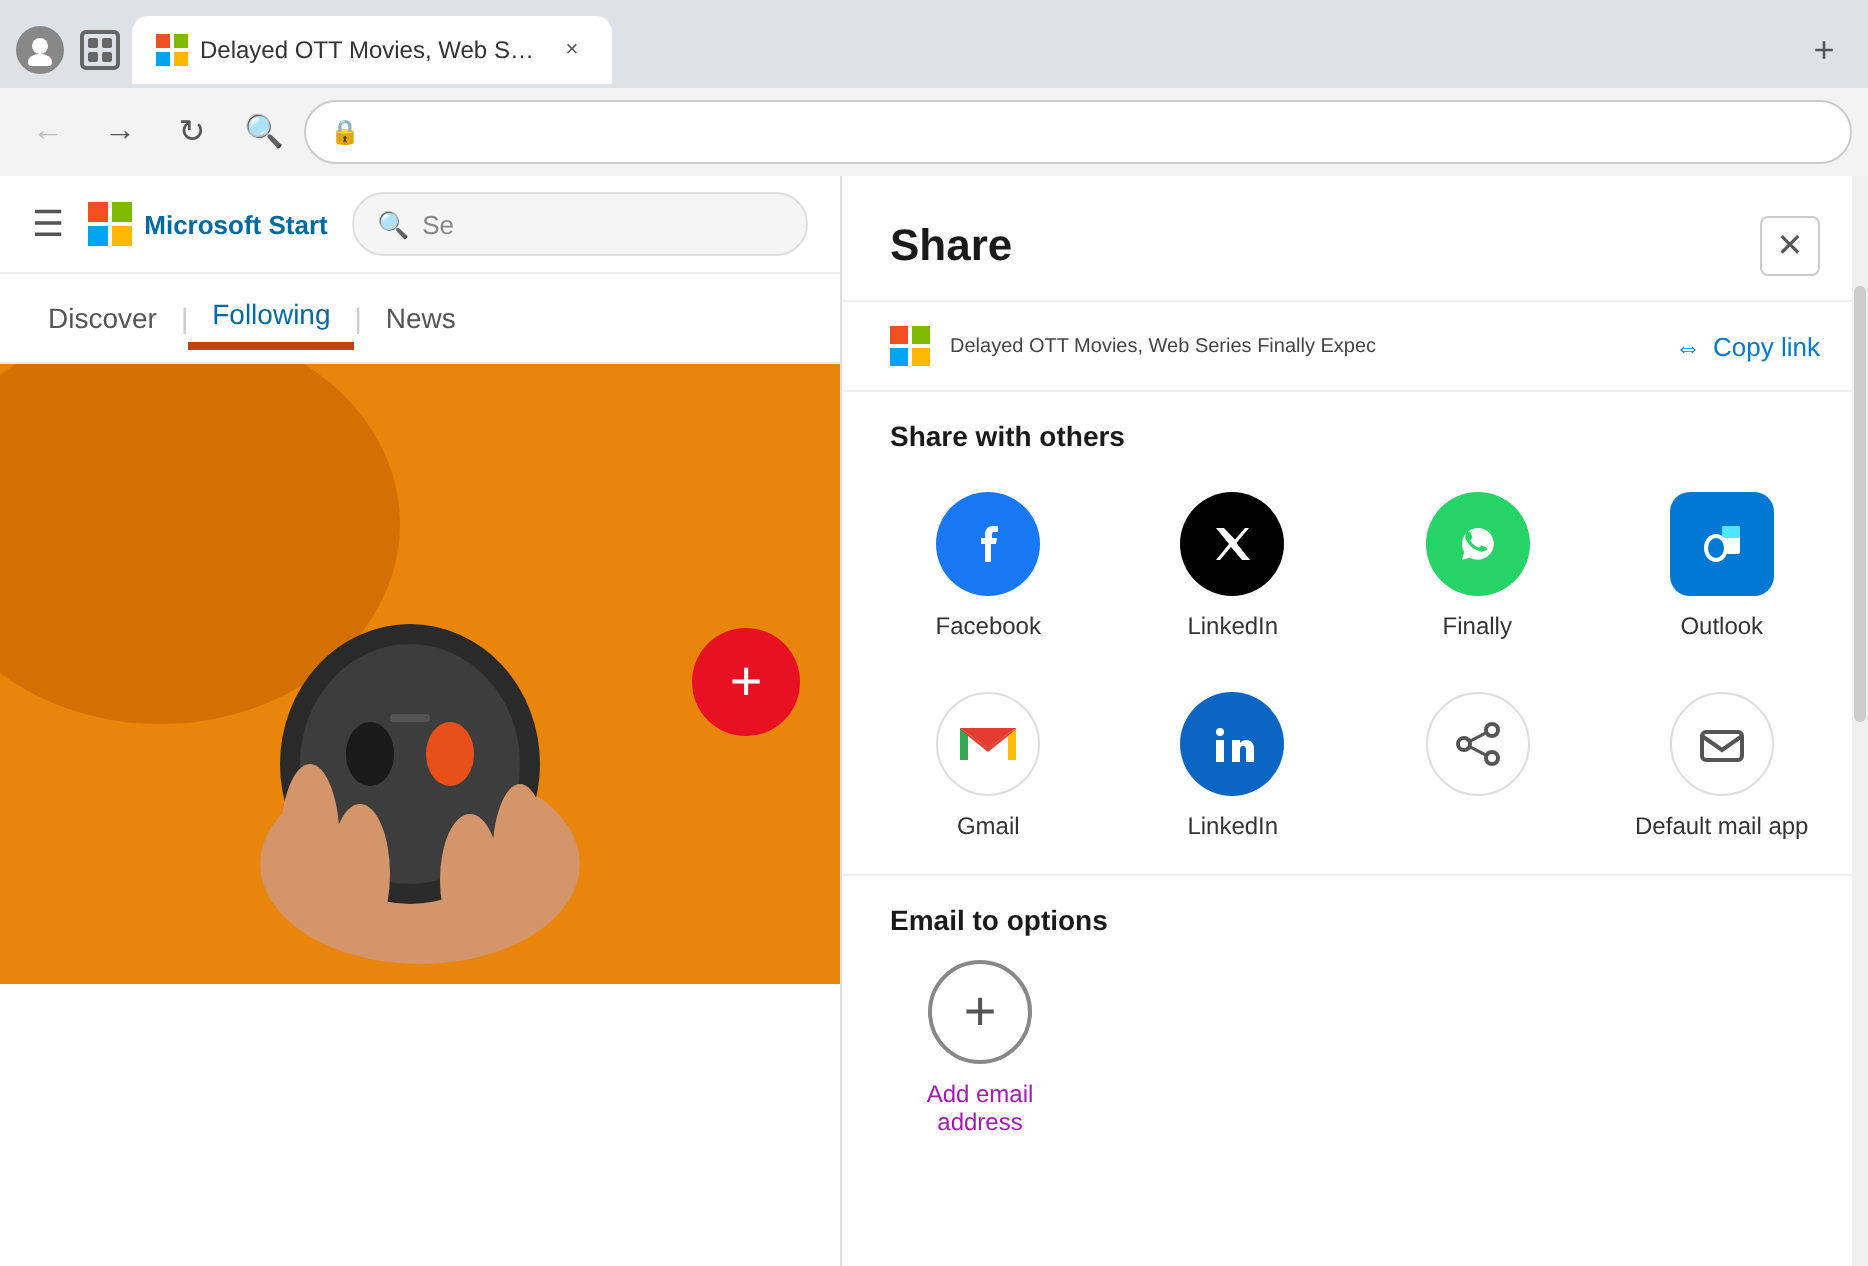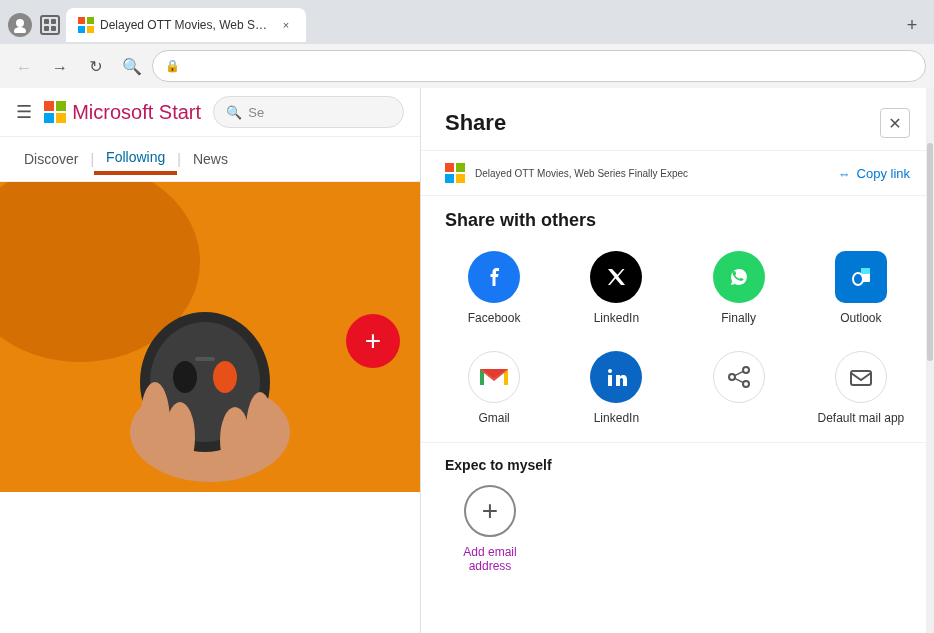--- a/index.html
+++ b/index.html
@@ -119,21 +119,21 @@
       display: flex;
       align-items: center;
       padding: 8px 16px;
       gap: 12px;
       border-bottom: 1px solid #eee;
     }
     .hamburger { font-size: 18px; color: #555; cursor: pointer; }
     .msn-logo-area {
       display: flex; align-items: center; gap: 6px;
     }
-    .msn-brand { font-size: 20px; color: #be185d; font-weight: 400; }
+    .msn-brand { font-size: 13px; color: #0369a1; font-weight: 700; }
     .msn-search {
       flex: 1;
       background: #f5f5f5;
       border: 1px solid #ddd;
       border-radius: 20px;
       height: 32px;
       display: flex; align-items: center;
       padding: 0 12px;
       gap: 6px;
       font-size: 13px;
@@ -237,21 +237,21 @@
       gap: 6px;
       color: #0078d4;
       font-size: 13px;
       cursor: pointer;
       white-space: nowrap;
       font-weight: 500;
     }
 
     .share-section-title {
       padding: 14px 24px 8px;
-      font-size: 18px;
+      font-size: 14px;
       font-weight: 600;
       color: #1a1a1a;
     }
 
     .share-grid {
       display: grid;
       grid-template-columns: repeat(4, 1fr);
       padding: 0 12px;
       gap: 0;
     }
@@ -568,21 +568,21 @@
             <rect x="4" y="8" width="20" height="14" rx="2" fill="none" stroke="#555" stroke-width="2"></rect>
             <path d="M4 10l10 7 10-7" stroke="#555" stroke-width="2" fill="none"></path>
           </svg>
         </div>
         <span class="share-label">Default mail app</span>
       </div>
 
     </div>
 
     <div class="email-myself-section">
-      <div class="email-myself-title">Expec to myself</div>
+      <div class="email-myself-title">Email to options</div>
       <div class="add-email-item">
         <div class="add-email-icon">+</div>
         <span class="add-email-label">Add email address</span>
       </div>
     </div>
 
     <div class="share-scrollbar">
       <div class="scrollbar-thumb"></div>
     </div>
 

